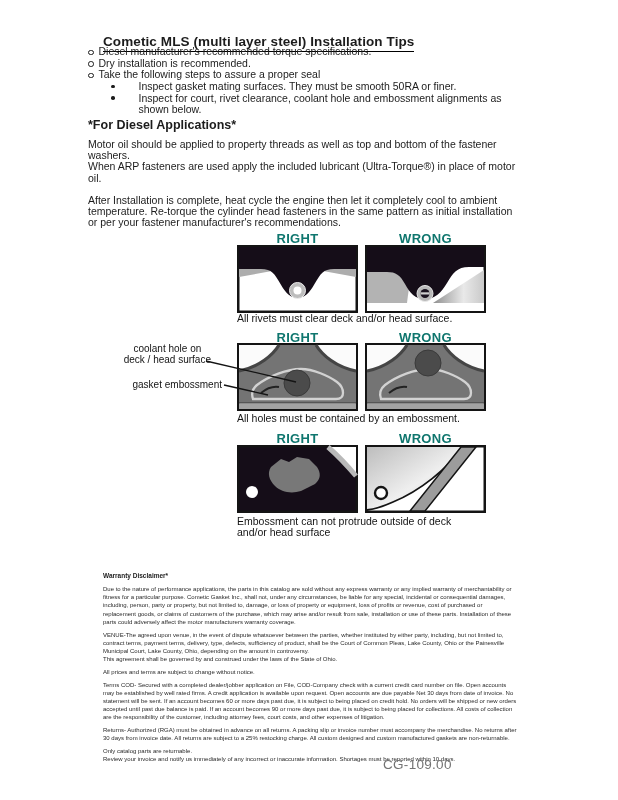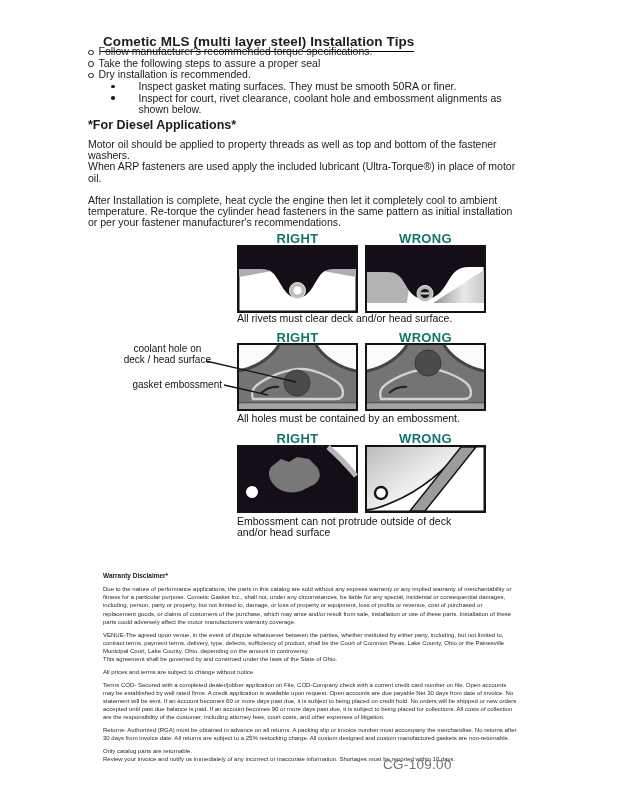--- a/index.html
+++ b/index.html
@@ -40,29 +40,29 @@
 </head>
 <body>
 
 <div class="page">
 
   <div class="doc-title">Cometic MLS (multi layer steel) Installation Tips</div>
 
   <div class="tips">
     <div class="li l1">
       <span class="mk o"></span>
-      <span>Follow manufacturer's recommended torque specifications.</span>
+      <span>Diesel manufacturer's recommended torque specifications.</span>
+    </div>
+    <div class="li l1">
+      <span class="mk o"></span>
+      <span>Dry installation is recommended.</span>
     </div>
     <div class="li l1">
       <span class="mk o"></span>
       <span>Take the following steps to assure a proper seal</span>
-    </div>
-    <div class="li l1">
-      <span class="mk o"></span>
-      <span>Dry installation is recommended.</span>
     </div>
     <div class="li l2">
       <span class="mk f"></span>
       <span>Inspect gasket mating surfaces.  They must be smooth 50RA or finer.</span>
     </div>
     <div class="li l2">
       <span class="mk f"></span>
       <span>Inspect for court, rivet clearance, coolant hole and embossment alignments as shown below.</span>
     </div>
   </div>

